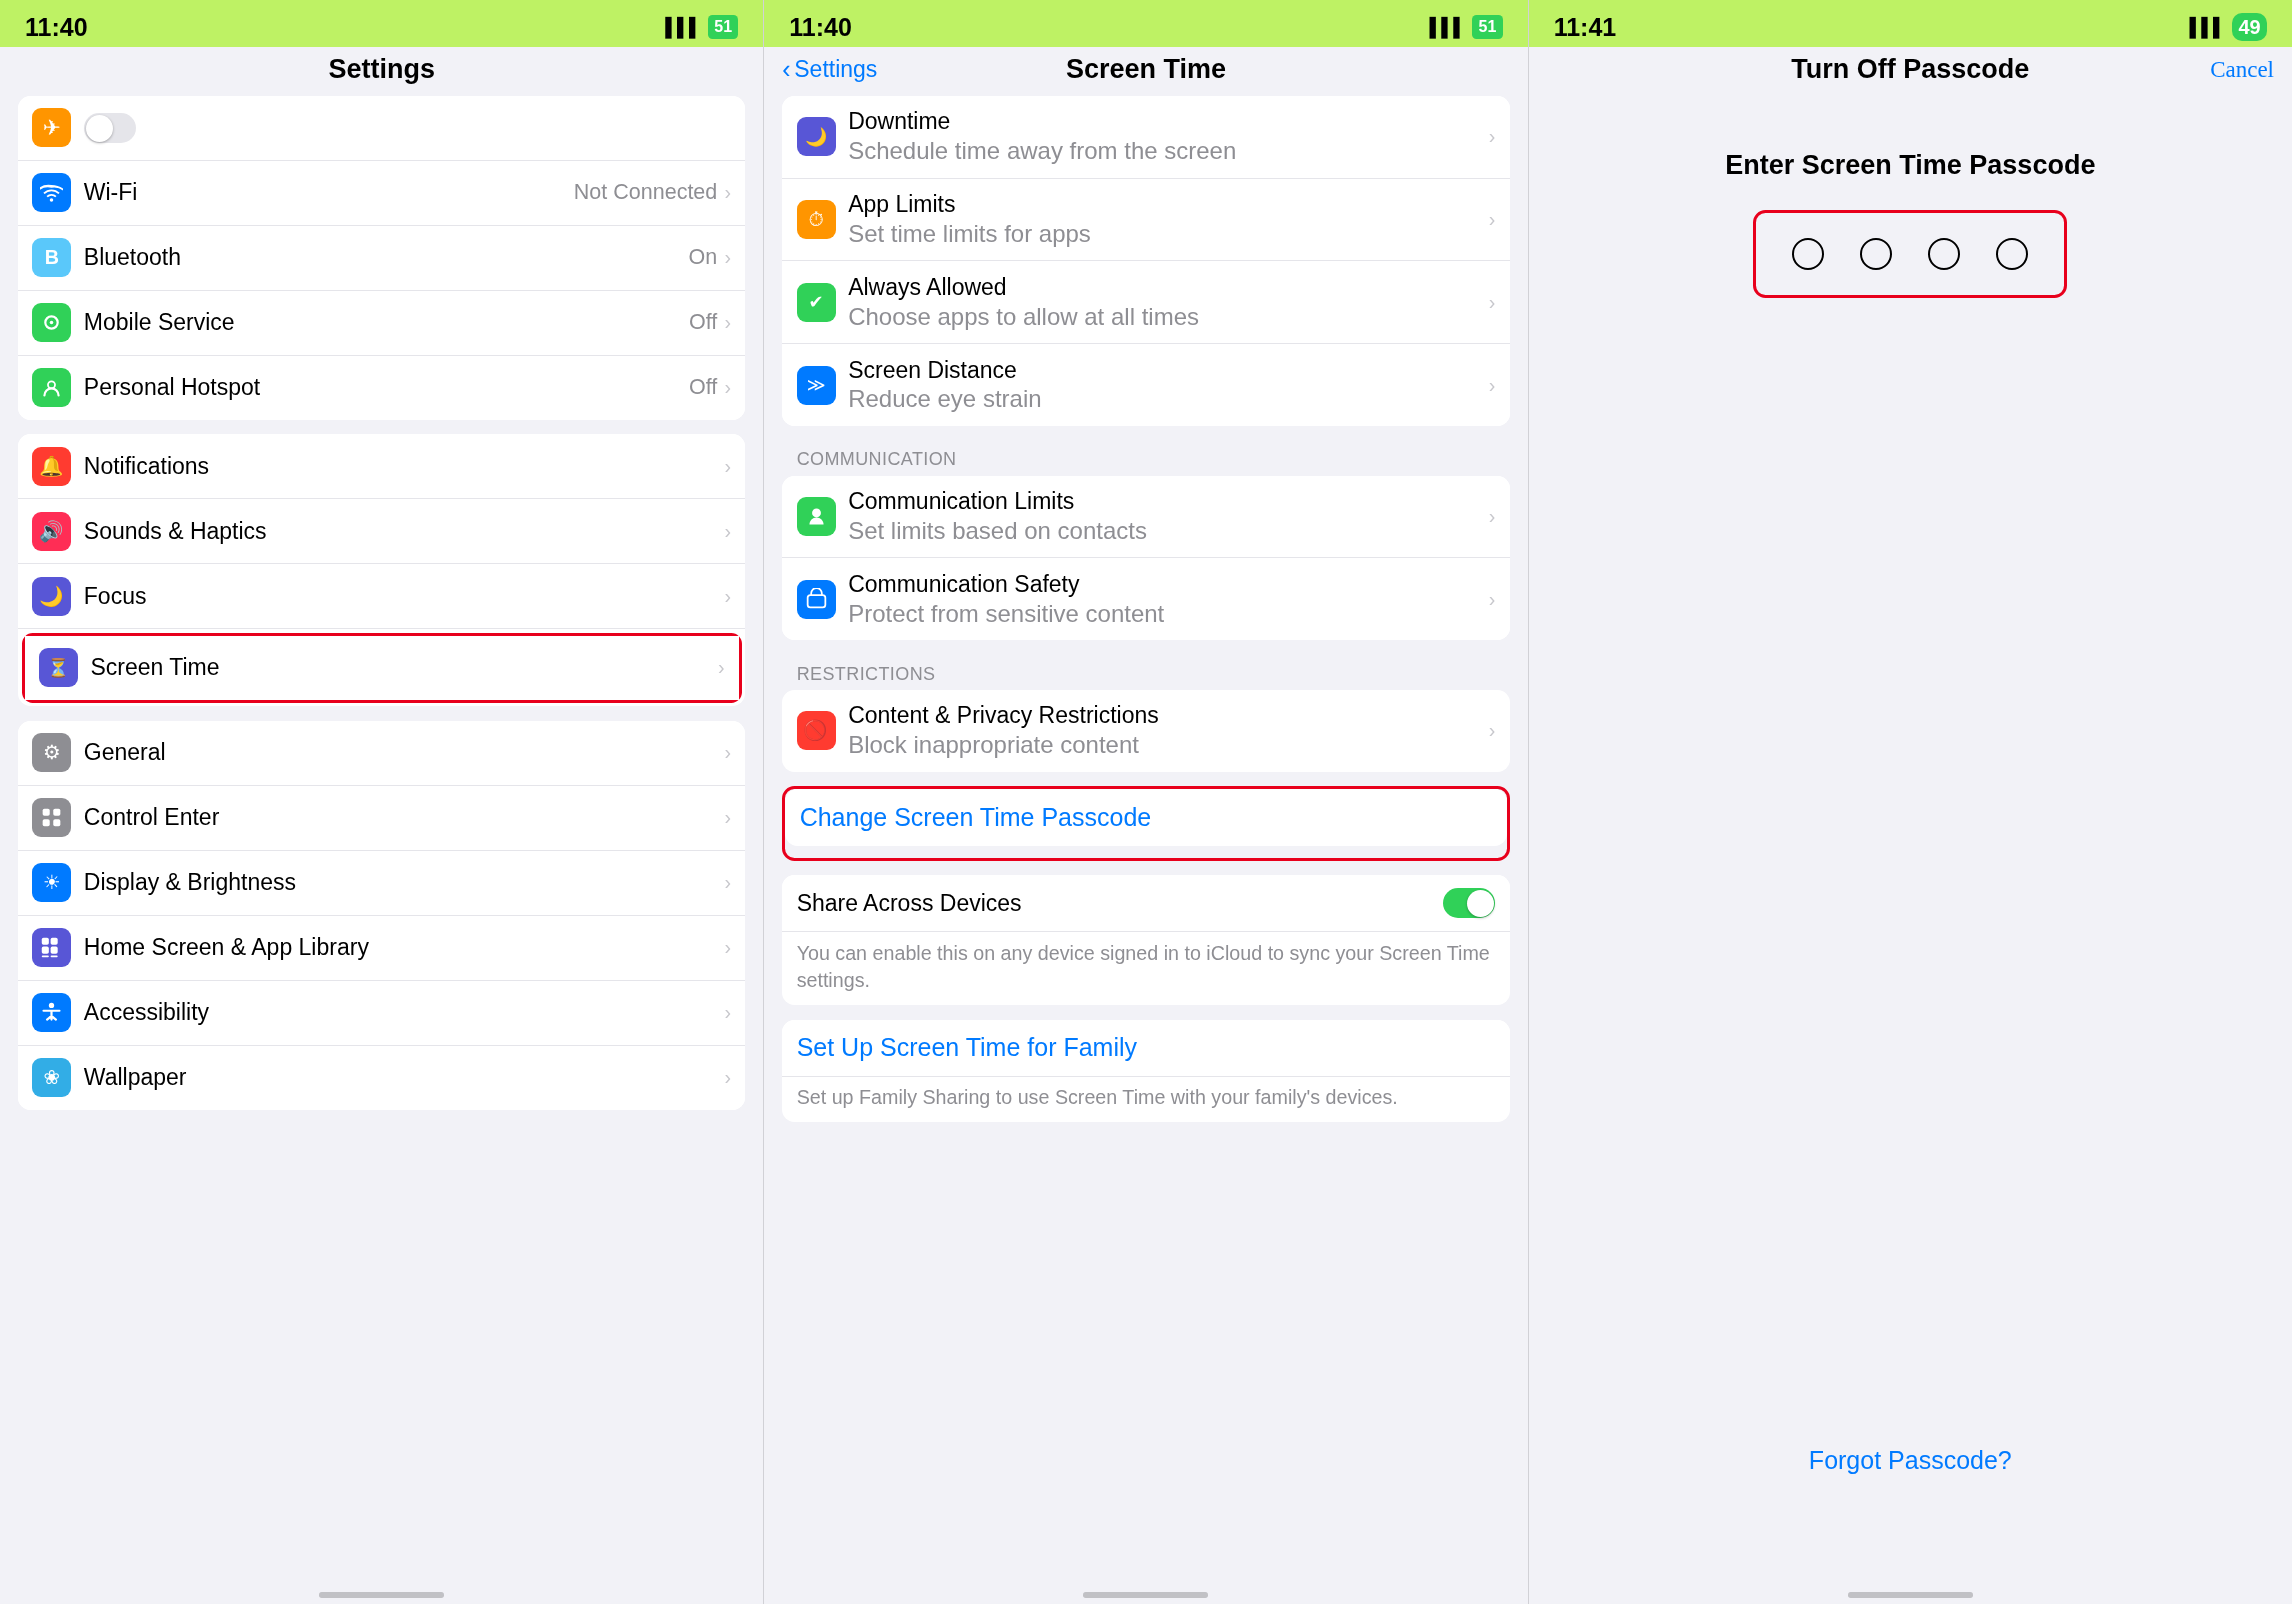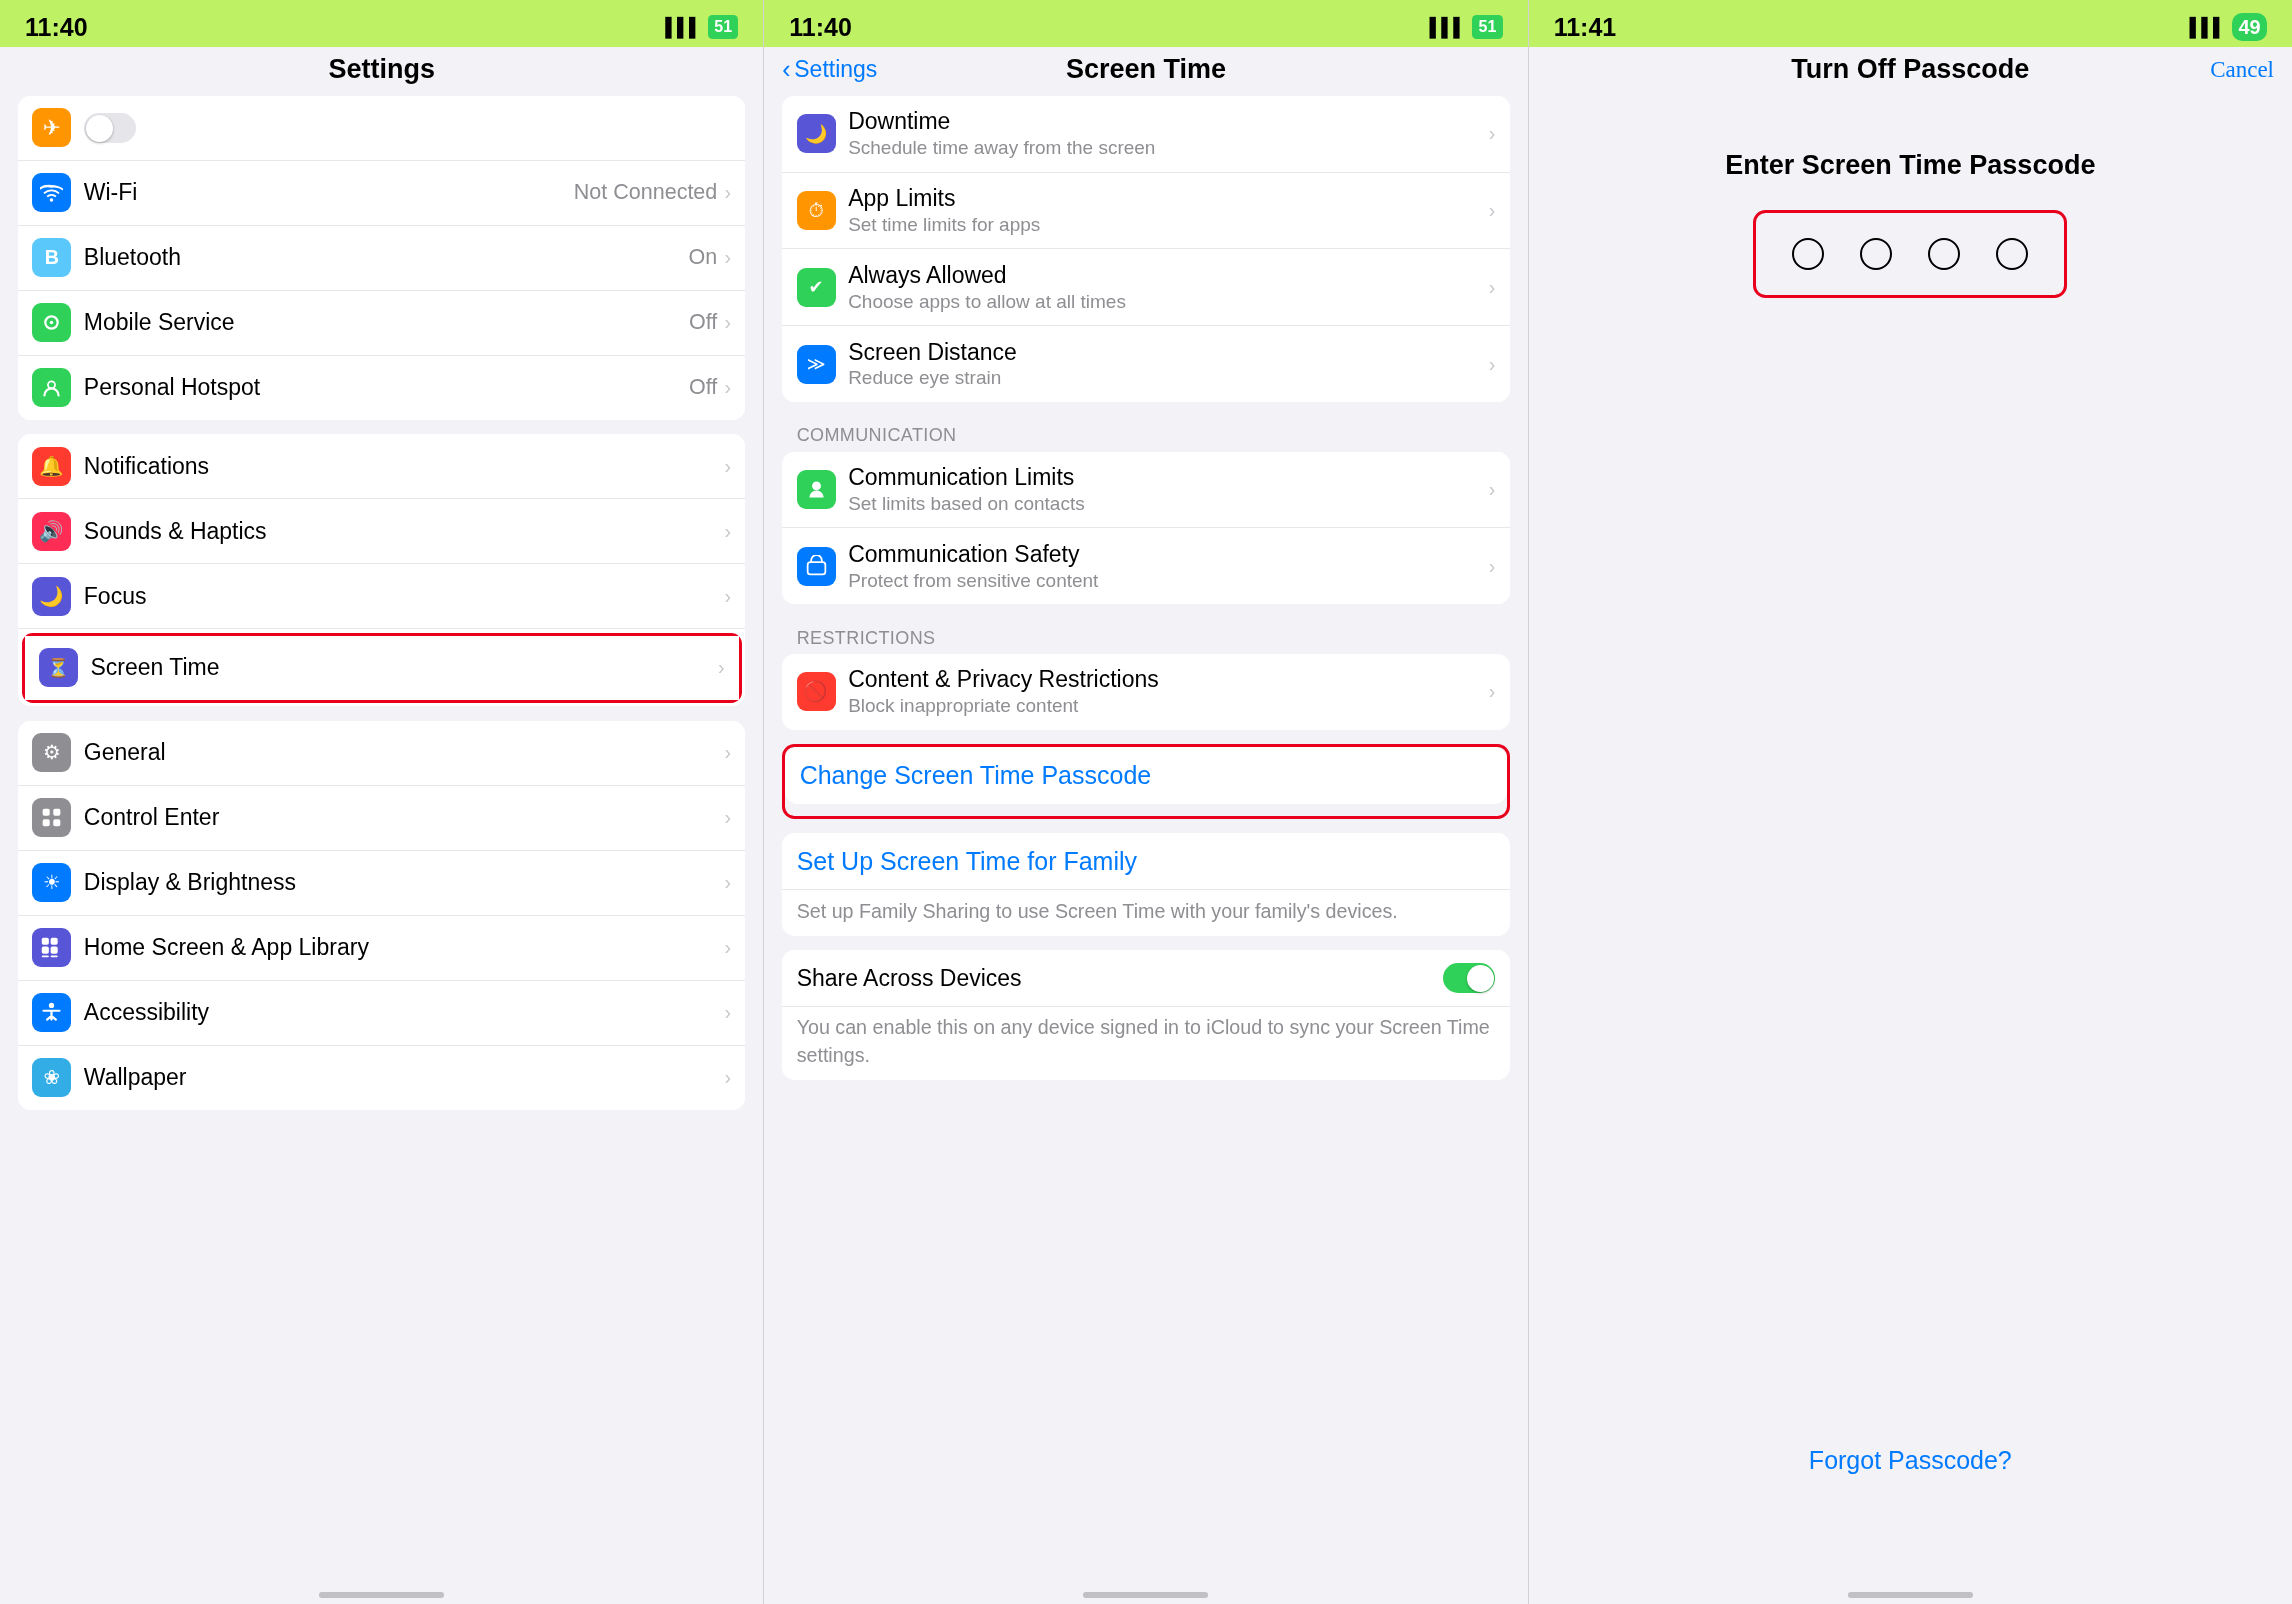--- a/index.html
+++ b/index.html
@@ -122,21 +122,21 @@
     }
     .item-text {
       flex: 1;
     }
     .item-label {
       font-size: 23px;
       color: #000;
       font-weight: 400;
     }
     .item-sublabel {
-      font-size: 19px;
+      font-size: 24px;
       color: #8e8e93;
       margin-top: 1.8px;
     }
     .item-value {
       font-size: 21.5px;
       color: #8e8e93;
       margin-right: 7.2px;
     }
     .item-chevron {
       font-size: 19.7px;
@@ -543,36 +543,36 @@
 
     <div style="border: 3.6px solid #e8001c; border-radius: 12.5px; margin-bottom: 14.3px;">
       <div class="settings-group" style="margin-bottom: 12px;">
         <div class="settings-item blue-action" style="border-bottom:none;">
           <span>Change Screen Time Passcode</span>
         </div>
       </div>
     </div>
 
     <div class="settings-group">
+      <div class="settings-item">
+        <div class="item-text">
+          <div class="item-label">Share Across Devices</div>
+        </div>
+        <div class="toggle on">
+          <div class="toggle-thumb"></div>
+        </div>
+      </div>
+      <div class="description-text">You can enable this on any device signed in to iCloud to sync your Screen Time settings.</div>
+    </div>
+
+    <div class="settings-group">
       <div class="settings-item blue-action">
         <span>Set Up Screen Time for Family</span>
       </div>
       <div class="description-text">Set up Family Sharing to use Screen Time with your family's devices.</div>
-    </div>
-
-    <div class="settings-group">
-      <div class="settings-item">
-        <div class="item-text">
-          <div class="item-label">Share Across Devices</div>
-        </div>
-        <div class="toggle on">
-          <div class="toggle-thumb"></div>
-        </div>
-      </div>
-      <div class="description-text">You can enable this on any device signed in to iCloud to sync your Screen Time settings.</div>
     </div>
 
   </div>
   <div class="home-indicator">
     <div class="home-bar"></div>
   </div>
 </div>
 
 <div class="phone-panel panel-3">
 

